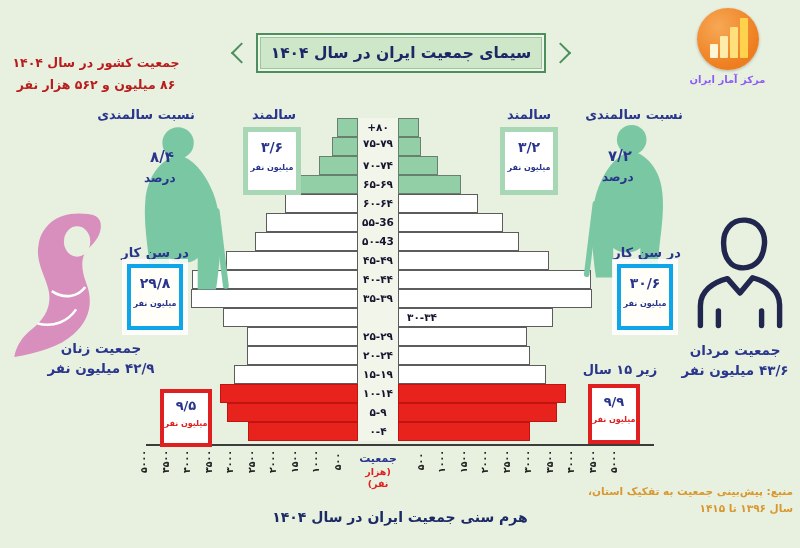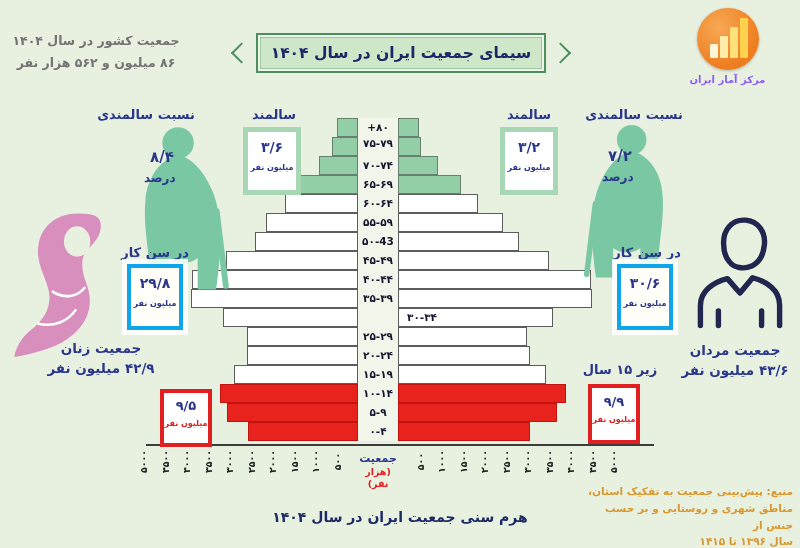--- a/index.html
+++ b/index.html
@@ -2,21 +2,21 @@
 <html lang="fa"><head>
 <meta charset="utf-8">
 <style>
   * { margin:0; padding:0; box-sizing:border-box; }
   html,body { width:800px; height:548px; }
   body { font-family:"DejaVu Sans", sans-serif; }
   #stage { position:relative; width:800px; height:548px; background:#e8f0e0; overflow:hidden; }
 
   .abs { position:absolute; }
   .blue { color:#29368c; }
-  .orange { color:#737373; }
+  .orange { color:#b91c1c;margin-top:22px; }
   .red-t { color:#e02020; }
   .b { font-weight:bold; }
   .ctr { text-align:center; }
 
   
   #country-note { left:6px; top:30px; width:180px; font-size:12.5px; line-height:1.75; }
   #title-banner { left:256px; top:33px; width:290px; height:40px; background:#cfe7c9;
     border:2px solid #4c8f5d; box-shadow: inset 0 0 0 2px #eef6ec, inset 0 0 0 3px #9cc49f;
     display:flex; align-items:center; justify-content:center; }
   #title-banner .title-text { font-size:15.5px; font-weight:bold; color:#1b2766; }
@@ -105,21 +105,21 @@
       <div class="pbar elderly" style="top: 38px; left: 258px; width: 40.42px;"></div>
       <div class="prow-label" style="top: 38px;">۷۰-۷۴</div>
       <div class="pbar elderly" style="top: 57px; left: 159.95px; width: 58.05px;"></div>
       <div class="pbar elderly" style="top: 57px; left: 258px; width: 62.78px;"></div>
       <div class="prow-label" style="top: 57px;">۶۵-۶۹</div>
       <div class="pbar middle" style="top: 76px; left: 145.33px; width: 72.67px;"></div>
       <div class="pbar middle" style="top: 76px; left: 258px; width: 80.41px;"></div>
       <div class="prow-label" style="top: 76px;">۶۰-۶۴</div>
       <div class="pbar middle" style="top: 95px; left: 125.98px; width: 92.02px;"></div>
       <div class="pbar middle" style="top: 95px; left: 258px; width: 104.92px;"></div>
-      <div class="prow-label" style="top: 95px;">۵۵-۵۹</div>
+      <div class="prow-label" style="top: 95px;">۵۵-36</div>
       <div class="pbar middle" style="top: 114px; left: 114.8px; width: 103.2px;"></div>
       <div class="pbar middle" style="top: 114px; left: 258px; width: 120.83px;"></div>
       <div class="prow-label" style="top: 114px;">۵۰-43</div>
       <div class="pbar middle" style="top: 133px; left: 86.42px; width: 131.58px;"></div>
       <div class="pbar middle" style="top: 133px; left: 258px; width: 151.36px;"></div>
       <div class="prow-label" style="top: 133px;">۴۵-۴۹</div>
       <div class="pbar middle" style="top: 152px; left: 52.02px; width: 165.98px;"></div>
       <div class="pbar middle" style="top: 152px; left: 258px; width: 192.64px;"></div>
       <div class="prow-label" style="top: 152px;">۴۰-۴۴</div>
       <div class="pbar middle" style="top: 171px; left: 50.73px; width: 167.27px;"></div>
@@ -253,17 +253,16 @@
 
   <div class="lbl red-t" style="left:578px;top:362px;width:84px;" dir="rtl">زیر ۱۵ سال</div>
   <div class="red-box" style="left:588px;top:384px;width:52px;height:60px;">
     <div class="box-val" style="margin-top:6px;font-size:13px;" dir="rtl">۹/۹</div>
     <div class="box-unit red-t" style="margin-top:6px;" dir="rtl">میلیون نفر</div>
   </div>
 
   <div class="abs" id="caption" dir="rtl">هرم سنی جمعیت ایران در سال ۱۴۰۴</div>
   <div class="abs" id="source">
     <div>منبع: پیش‌بینی جمعیت به تفکیک استان،</div>
-    <div>مناطق شهری و روستایی و بر حسب جنس از</div>
     <div>سال ۱۳۹۶ تا ۱۴۱۵</div>
   </div>
 
 </div>
 
 </body></html>

